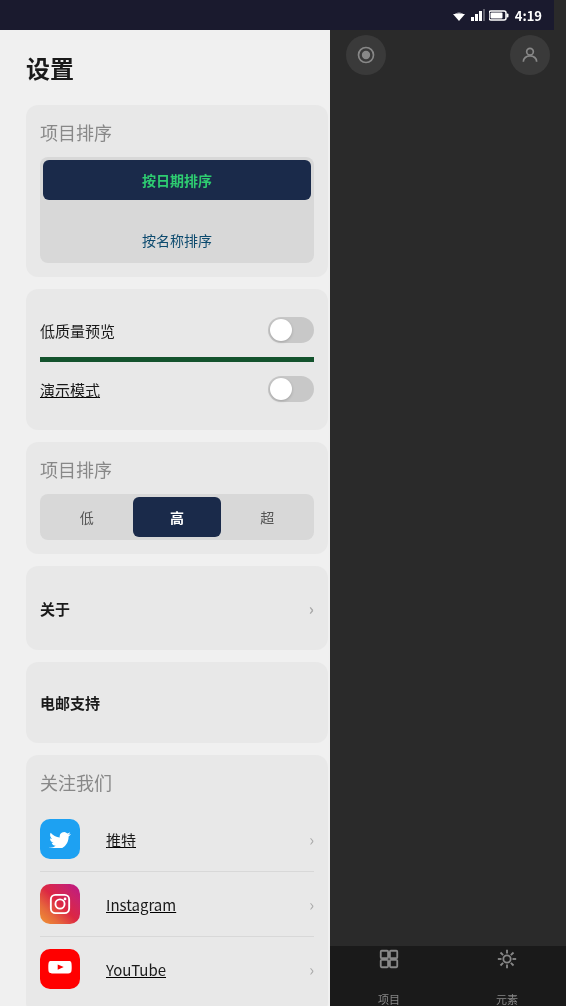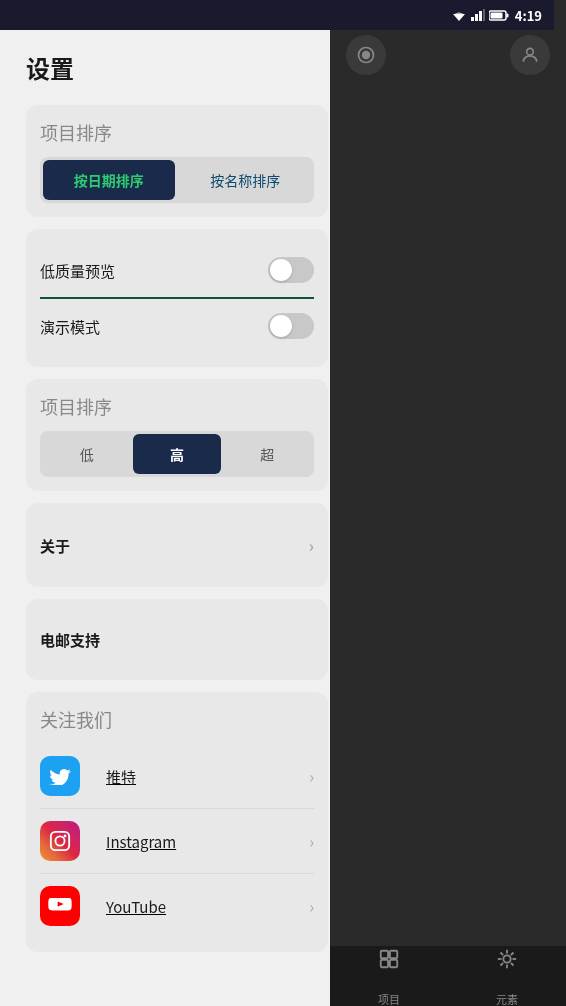--- a/index.html
+++ b/index.html
@@ -70,21 +70,22 @@
       margin-bottom: 12px;
     }
 
     
     .sort-buttons {
       display: flex;
       border-radius: 8px;
       overflow: hidden;
       background: #d8d8d8;
       padding: 3px;
-      gap: 5px;
+      gap: 20px;
+      flex-direction: column;
     }
     .sort-btn {
       flex: 1;
       padding: 10px 0;
       border: none;
       border-radius: 6px;
       font-size: 14px;
       cursor: pointer;
       font-family: inherit;
       color: #0c4a6e;
@@ -97,21 +98,22 @@
     }
 
     
     .toggle-row {
       display: flex;
       align-items: center;
       justify-content: space-between;
       padding: 14px 0;
     }
     .toggle-row + .toggle-row {
-      border-top: 2px solid #14532d;
+      border-top: 5px solid #14532d;
+      text-decoration: underline;
     }
     .toggle-label {
       font-size: 15px;
       color: #1a1a1a;
     }
     .toggle {
       width: 46px;
       height: 26px;
       background: #c8c8c8;
       border-radius: 13px;

